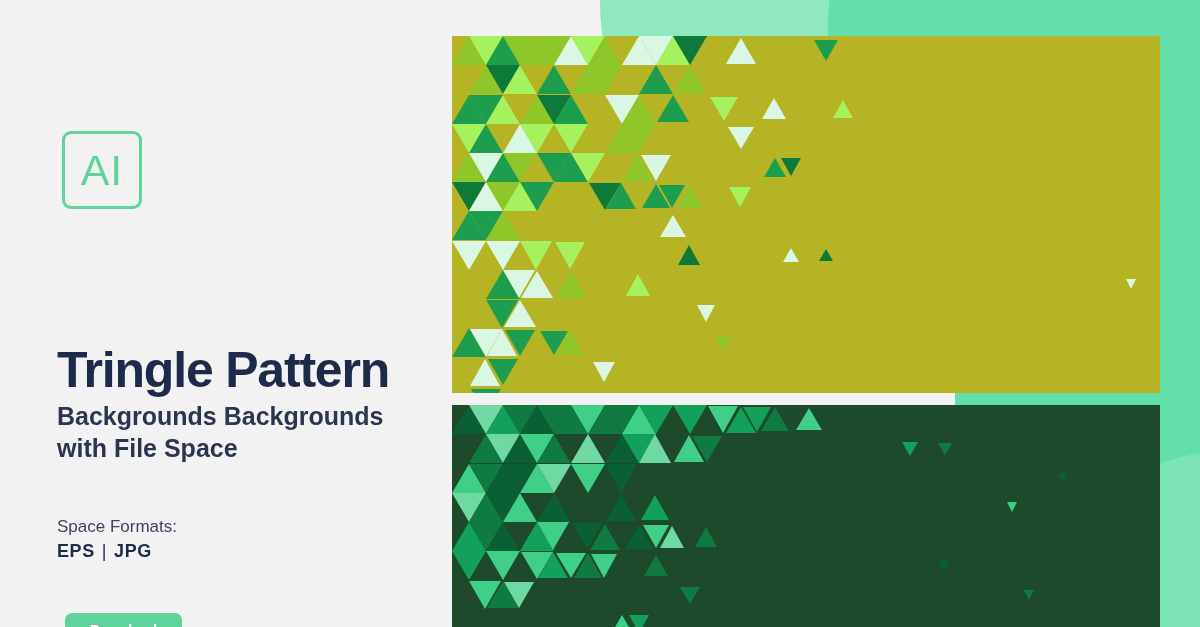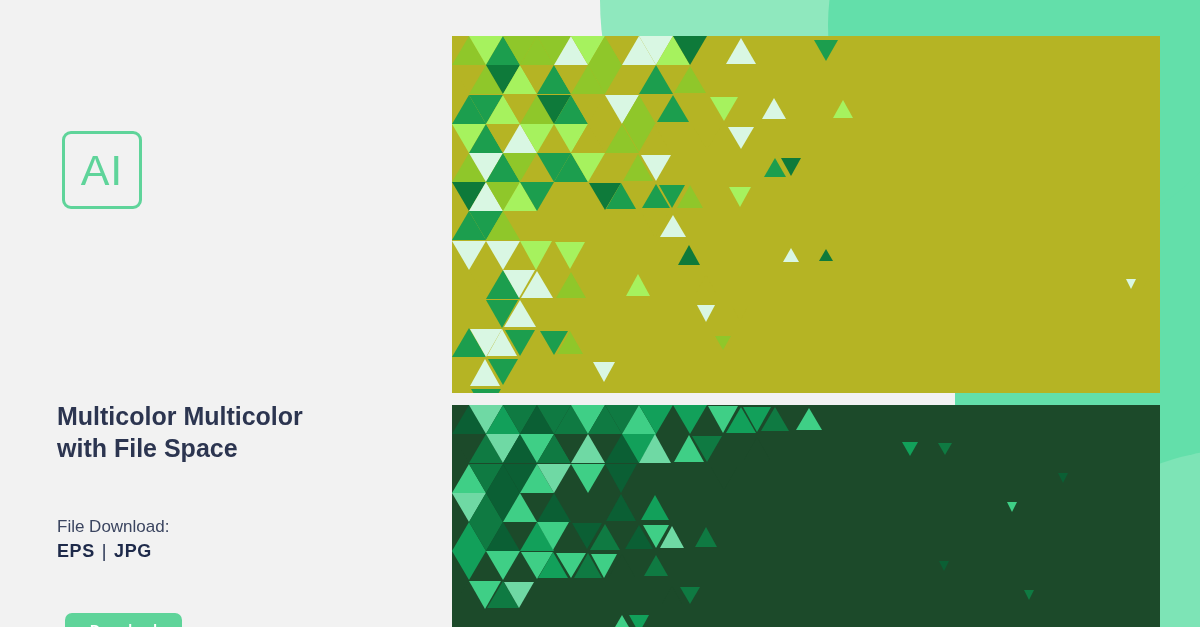--- a/index.html
+++ b/index.html
@@ -300,27 +300,28 @@
       </div>
   </div>
 
   <div class="left-col">
 
     <div class="ai-badge">
       <span>AI</span>
     </div>
 
 
+    <div class="headline">Tringle Pattern</div>
 
     <div class="subhead">
-      <div>Multicolor Multicolor</div>
+      <div>Backgrounds Backgrounds</div>
       <div>with File Space</div>
     </div>
 
-    <div class="formats-label">File Download:</div>
+    <div class="formats-label">Space Formats:</div>
     <div class="formats-value">
       <span>EPS</span><span class="sep">|</span><span>JPG</span>
     </div>
 
     <div class="cta-button">Download</div>
   </div>
 
 </div>
 
 </body></html>

